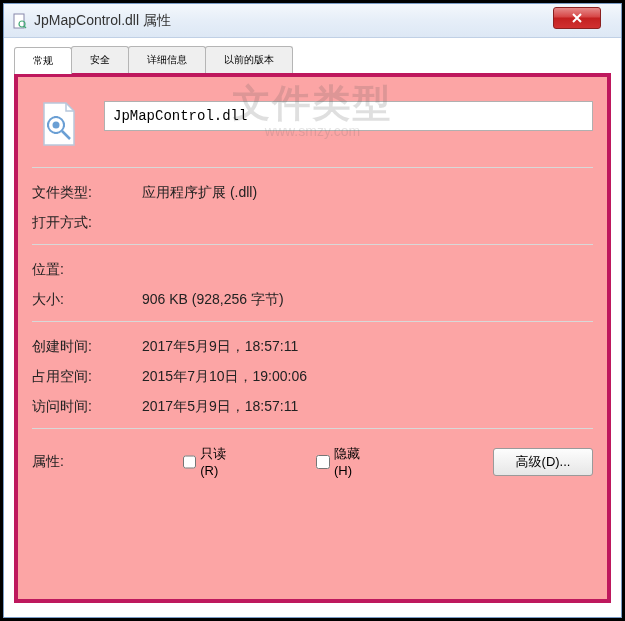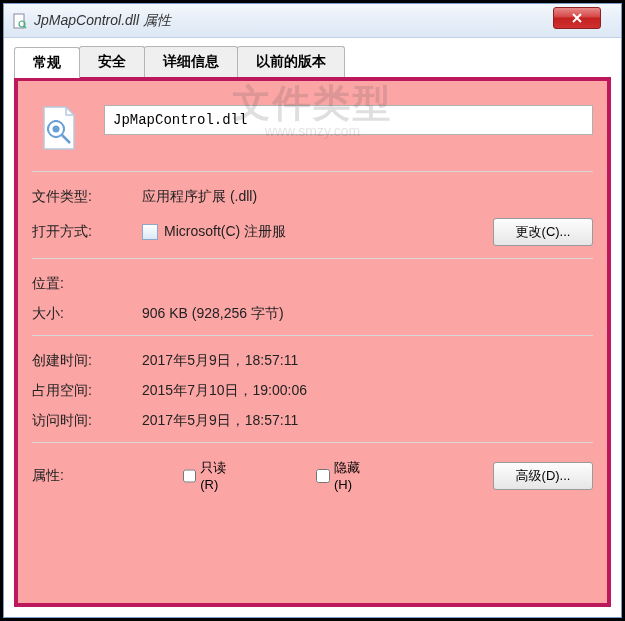--- a/index.html
+++ b/index.html
@@ -21,21 +21,20 @@
       flex-direction: column;
     }
     .titlebar {
       height: 34px;
       background: linear-gradient(to bottom, #f4f8fc 0%, #e6eef8 50%, #dde8f5 100%);
       border-bottom: 1px solid #c0d0e5;
       display: flex;
       align-items: center;
       padding: 0 20px 0 8px;
       position: relative;
-      font-style: italic;
     }
     .titlebar-icon {
       width: 16px;
       height: 16px;
       margin-right: 6px;
       display: inline-flex;
       align-items: center;
       justify-content: center;
     }
     .titlebar-text {
@@ -66,25 +65,24 @@
     .tabs {
       display: flex;
       position: relative;
       z-index: 2;
     }
     .tab {
       padding: 6px 18px;
       border: 1px solid #b5b5b5;
       border-bottom: none;
       background: #efefef;
-      font-size: 14px;
+      font-size: 10px;
       cursor: pointer;
       margin-right: -1px;
       border-radius: 3px 3px 0 0;
-      font-weight: bold;
     }
     .tab.active {
       background: #fff;
       position: relative;
       top: 1px;
       z-index: 3;
     }
     .tab-panel {
       border: 4px solid #be185d;
       padding: 24px 14px;
@@ -249,25 +247,20 @@
 
       <hr class="divider">
 
       <div class="prop-row">
         <div class="prop-label">文件类型:</div>
         <div class="prop-value">应用程序扩展 (.dll)</div>
       </div>
 
       <div class="prop-row">
         <div class="prop-label">打开方式:</div>
-        <div class="openwith-value">
-          <span class="app-icon"></span>
-          <span class="prop-value">Microsoft(C) 注册服</span>
-          <button class="btn">更改(C)...</button>
-        </div>
       </div>
 
       <hr class="divider">
 
       <div class="prop-row">
         <div class="prop-label">位置:</div>
       </div>
 
       <div class="prop-row">
         <div class="prop-label">大小:</div>

